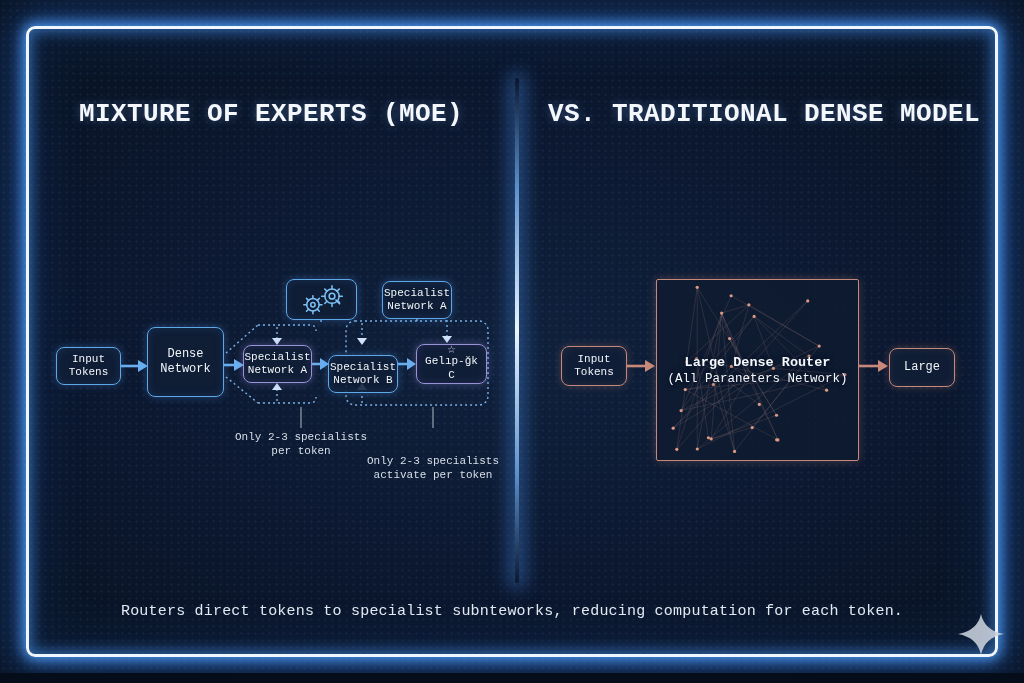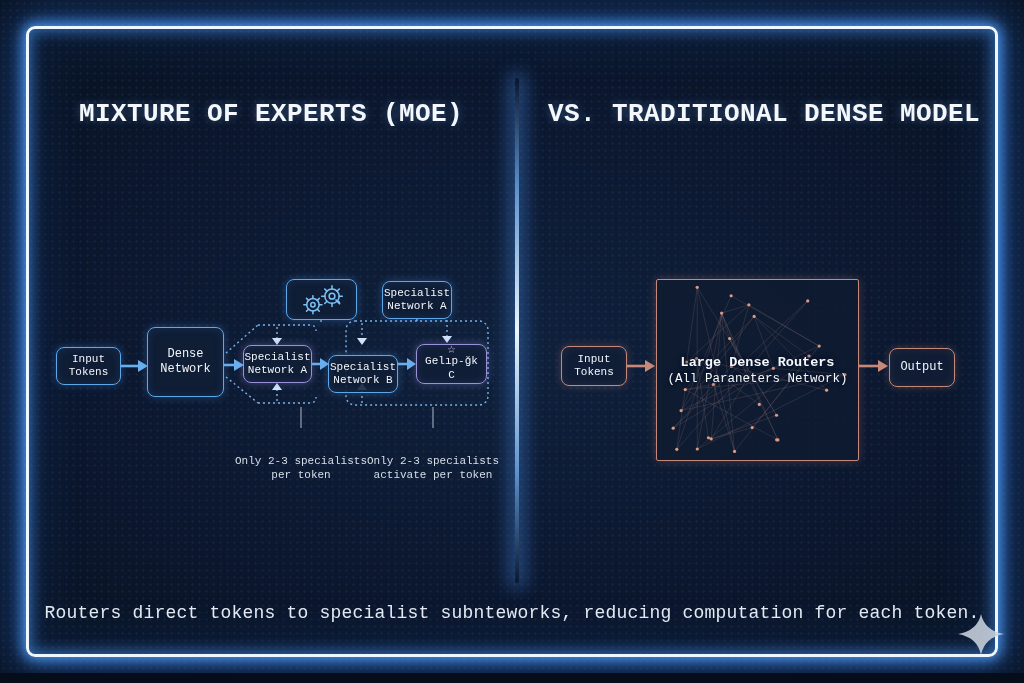--- a/index.html
+++ b/index.html
@@ -41,38 +41,38 @@
     background:rgba(16,30,54,0.88);border:1.5px solid #5ea8e8;border-radius:8px;
     box-shadow:0 0 9px rgba(80,155,240,0.35), inset 0 0 10px rgba(60,120,200,0.18);
     padding:3px;box-sizing:border-box;
   }
   .box.purple{border-color:#9a92d8;box-shadow:0 0 9px rgba(150,140,225,0.4), inset 0 0 10px rgba(120,110,200,0.18);}
   .box.salmon{border-color:#c4897b;box-shadow:0 0 8px rgba(200,135,115,0.3), inset 0 0 10px rgba(200,140,120,0.12);}
   .box.router{font-size:12px;}
   .spec-c{flex-direction:column;padding-top:0;}
   .spec-c .star{font-size:14px;line-height:12px;color:#d9d0f4;margin-bottom:0;}
   .caption{
-    position:absolute;color:#d7dfe9;font-size:11px;line-height:1.3;text-align:center;font-weight:500;margin-top:24px;
+    position:absolute;color:#d7dfe9;font-size:11px;line-height:1.3;text-align:center;font-weight:500;
   }
   .dense-box{
     position:absolute;left:656px;top:279px;width:203px;height:182px;
     background:rgba(15,27,48,0.85);border:1.5px solid #c4897b;border-radius:2px;
     box-shadow:0 0 10px rgba(200,135,115,0.3);box-sizing:border-box;
   }
   .dense-box svg{position:absolute;left:0;top:0;}
   .dense-label{
     position:relative;z-index:2;width:100%;height:100%;display:flex;flex-direction:column;
     align-items:center;justify-content:center;color:#f5f8fc;text-align:center;
     text-shadow:0 0 6px rgba(10,20,40,0.9),0 0 3px rgba(10,20,40,0.9);
   }
   .dense-label .t1{font-size:13.5px;font-weight:bold;}
   .dense-label .t2{font-size:12.5px;font-weight:500;margin-top:2px;}
   .footer-caption{
     position:absolute;left:0;top:603px;width:1024px;text-align:center;
-    color:#e2e9f2;font-size:18px;letter-spacing:0.2px;
+    color:#e2e9f2;font-size:15px;letter-spacing:0.2px;
   }
   svg.overlay{position:absolute;left:0;top:0;pointer-events:none;}
   .sparkle{position:absolute;left:953px;top:606px;pointer-events:none;}
 </style>
 </head>
 <body>
 
 <div class="stage">
   <div class="dots"></div>
   <div class="frame"></div>
@@ -181,21 +181,21 @@
         <path d="M48,18 q4,1 4,4"></path>
       </g>
     </svg>
   </div>
 
   <div class="box" style="left:382px;top:281px;width:70px;height:38px;">
     <span>Specialist Network A</span>
   </div>
 
   <div class="caption" style="left:229px;top:430px;width:144px;">Only 2-3 specialists per token</div>
-  <div class="caption" style="left:359px;top:430px;width:148px;">Only 2-3 specialists activate per token</div>
+  <div class="caption" style="left:359px;top:454px;width:148px;">Only 2-3 specialists activate per token</div>
 
   <div class="box salmon" style="left:561px;top:346px;width:66px;height:40px;">
     <span>Input Tokens</span>
   </div>
 
   <div class="dense-box">
     <svg width="200" height="179">
         <line x1="72.60936379153281" y1="58.60574074019678" x2="64.61476308014244" y2="33.1024828592781" stroke="rgba(205,160,150,0.22)" stroke-width="0.7"></line>
         <line x1="19.793830734677613" y1="169.34960517962463" x2="28.20875307265669" y2="109.56338508916087" stroke="rgba(205,160,150,0.22)" stroke-width="0.7"></line>
         <line x1="64.61476308014244" y1="33.1024828592781" x2="54.18872431199998" y2="158.9100662751589" stroke="rgba(205,160,150,0.22)" stroke-width="0.7"></line>
@@ -273,27 +273,27 @@
         <circle cx="64.61476308014244" cy="33.1024828592781" r="1.6" fill="#de9a84"></circle>
         <circle cx="169.5894260816276" cy="110.22006496484391" r="1.6" fill="#de9a84"></circle>
         <circle cx="77.55241790506989" cy="171.39861882594414" r="1.6" fill="#de9a84"></circle>
         <circle cx="97.1282391231507" cy="36.394045093795285" r="1.6" fill="#de9a84"></circle>
         <circle cx="54.18872431199998" cy="158.9100662751589" r="1.6" fill="#de9a84"></circle>
         <circle cx="116.3656038492918" cy="88.30764026078396" r="1.6" fill="#de9a84"></circle>
         <circle cx="39.5289165424183" cy="78.60326850716956" r="1.6" fill="#de9a84"></circle>
         <circle cx="40.21296253986657" cy="7.337375629460439" r="1.6" fill="#de9a84"></circle>
       </svg>
     <div class="dense-label">
-      <div class="t1">Large Dense Routers</div>
+      <div class="t1">Large Dense Router</div>
       <div class="t2">(All Paraneters Network)</div>
     </div>
   </div>
 
   <div class="box salmon" style="left:889px;top:348px;width:66px;height:39px;font-size:12px;">
-    <span>Output</span>
+    <span>Large</span>
   </div>
 
   <div class="footer-caption">Routers direct tokens to specialist subnteworks, reducing computation for each token.</div>
 
   <svg class="sparkle" width="56" height="56" viewBox="-28 -28 56 56">
     <path d="M0,-20 Q3.5,-3.5 23,0 Q3.5,3.5 0,21 Q-3.5,3.5 -23,0 Q-3.5,-3.5 0,-20 Z" fill="#c9d2dd" opacity="0.88"></path>
   </svg>
 </div>
 
 </body></html>

